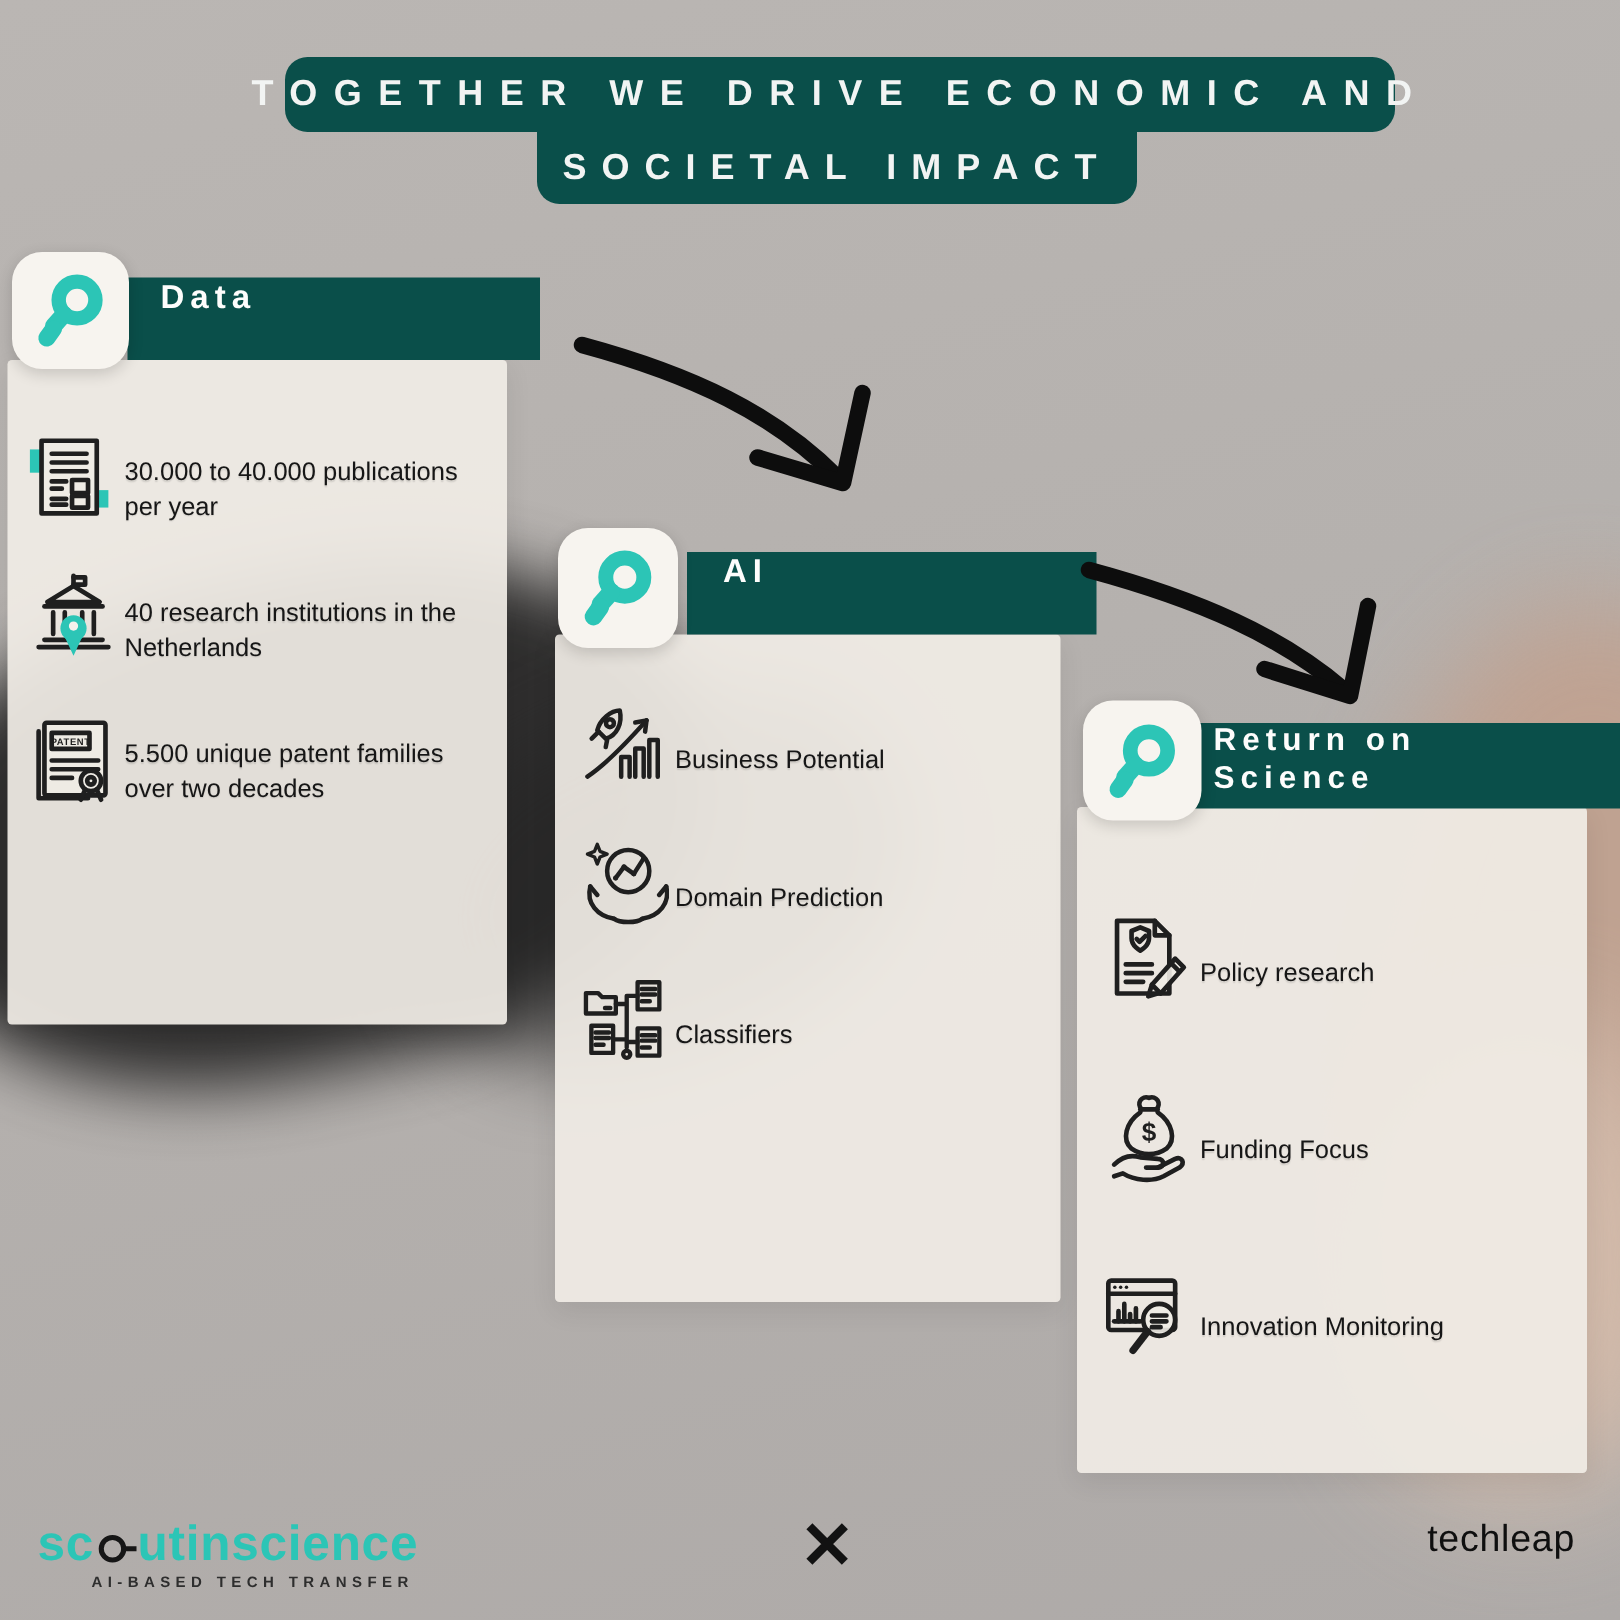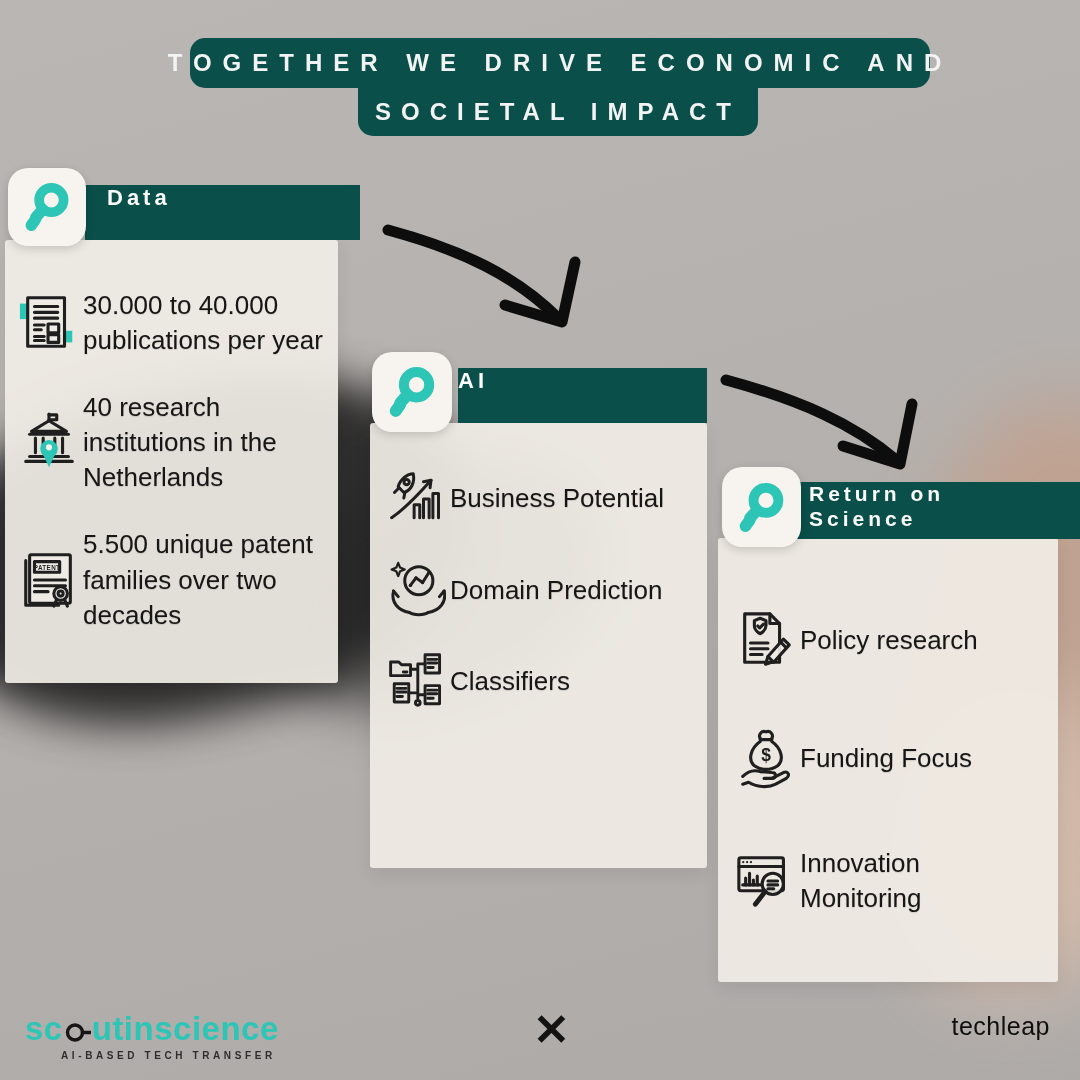--- a/index.html
+++ b/index.html
@@ -19,21 +19,21 @@
   .title-1{left:190px;top:38px;width:740px;height:50px;border-radius:15px;font-size:24px;letter-spacing:11px;}
   .title-2{left:358px;top:88px;width:400px;height:48px;border-radius:0 0 15px 15px;font-size:24px;letter-spacing:10px;}
 
   .card{position:absolute;}
   .card .badge{position:absolute;background:#f7f4ef;border-radius:20px;box-shadow:0 3px 10px rgba(0,0,0,.16);display:flex;align-items:center;justify-content:center;z-index:3;}
   .card .bar{position:absolute;background:#0a4f4a;z-index:2;display:flex;align-items:flex-start;}
   .card .bar-label{color:#fdfdfc;font-weight:700;font-size:22px;letter-spacing:4px;line-height:1.18;}
   .card .body{position:absolute;background:rgba(240,236,229,.93);border-radius:3px;box-shadow:0 6px 18px rgba(0,0,0,.08);display:flex;flex-direction:column;z-index:1;}
   .item{display:flex;align-items:center;}
   .item .icn{flex:0 0 68px;display:flex;align-items:center;justify-content:center;}
-  .item .txt{font-size:26px;color:#161616;line-height:1.35;text-shadow:0 1px 1px rgba(0,0,0,.12);}
+  .item .txt{font-size:17px;color:#161616;line-height:1.35;text-shadow:0 1px 1px rgba(0,0,0,.12);margin-top:16px;}
 
   svg.line-icon{stroke:#1f1f1f;stroke-width:3.2;fill:none;stroke-linecap:round;stroke-linejoin:round;}
   svg .fill-teal{fill:#2cc5b6;stroke:none;}
   svg .fill-ink{fill:#1f1f1f;stroke:none;}
 
   .arrows{position:absolute;left:0;top:0;z-index:4;pointer-events:none;}
 
   .footer-brand{position:absolute;left:25px;top:1010px;}
   .brand-word{color:#2cc5b6;font-size:33px;font-weight:700;letter-spacing:.5px;display:flex;align-items:center;}
   .brand-word svg{margin:6px 1px 0 1px;}
@@ -130,21 +130,21 @@
 </div>
 
 <div class="card" style="left:370px;top:352px;width:337px;height:516px;">
   <div class="badge" style="left:2px;top:0;width:80px;height:80px;">
     <svg width="58" height="58" viewBox="0 0 64 64">
       <circle cx="37" cy="24" r="14" fill="none" stroke="#2cc5b6" stroke-width="11"></circle>
       <path d="M27,35 L19,44" stroke="#2cc5b6" stroke-width="13" stroke-linecap="round" fill="none"></path>
       <path d="M19,46 L14,53" stroke="#2cc5b6" stroke-width="13" stroke-linecap="round" fill="none"></path>
     </svg>
   </div>
-  <div class="bar" style="left:88px;top:16px;width:249px;height:55px;">
+  <div class="bar" style="left:88px;top:16px;width:249px;height:55px;padding-left:24px;">
     <span class="bar-label">AI</span>
   </div>
   <div class="body" style="left:0;top:71px;width:337px;height:445px;padding:46px 12px 0 12px;box-sizing:border-box;gap:32px;">
     <div class="item">
       <span class="icn">
         <svg class="line-icon" width="60" height="60" viewBox="0 0 64 64">
           <path d="M30,52 V38 H36 V52"></path>
           <path d="M40,52 V32 H46 V52"></path>
           <path d="M50,52 V26 H56 V52"></path>
           <path d="M6,52 C18,44 32,30 48,12"></path>

